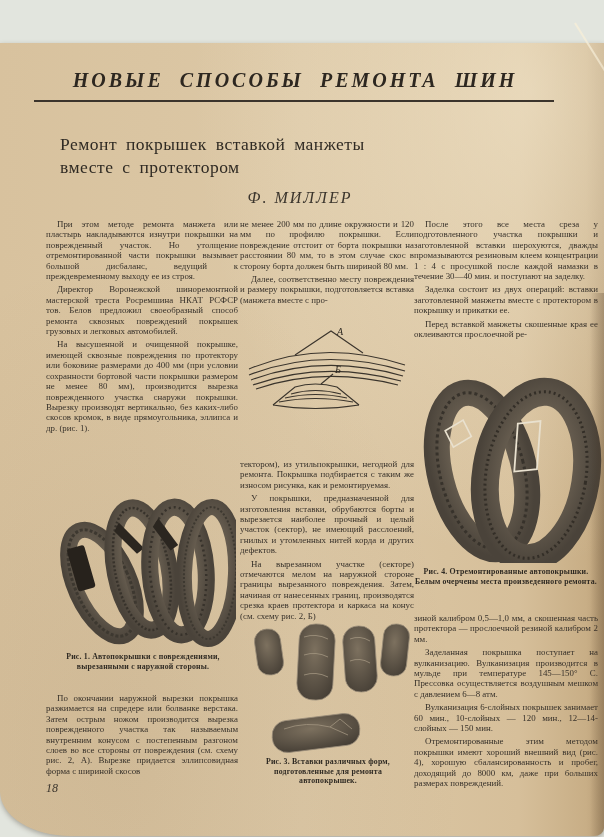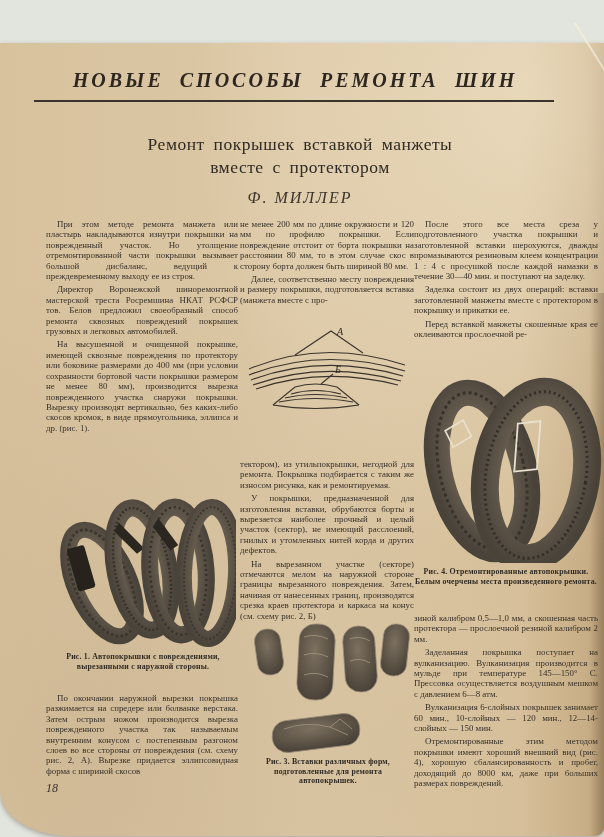--- a/index.html
+++ b/index.html
@@ -33,21 +33,21 @@
   }
   .masthead{
     position:absolute;left:30px;top:26px;width:530px;text-align:center;
     font-size:20px;font-weight:700;font-style:italic;letter-spacing:3px;
     word-spacing:8px;color:#2d2720;
   }
   .rule{
     position:absolute;left:34px;top:57px;width:520px;height:2px;background:#3b342c;
   }
   .article-title{
-    position:absolute;left:60px;top:90px;width:480px;text-align:center;
+    position:absolute;left:60px;top:90px;width:480px;
     font-size:17.5px;line-height:23px;letter-spacing:0.5px;word-spacing:4px;color:#2f2a23;
   }
   .author{
     position:absolute;left:60px;top:146px;width:480px;text-align:center;
     font-size:16px;font-style:italic;letter-spacing:2px;color:#3a342c;
   }
   .col-text{font-size:8.9px;line-height:10.4px;text-align:justify;color:#37312a;}
   .col-text p{margin:0 0 3px;text-indent:11px;}
   .col-text p.no-indent{text-indent:0;}
   .caption{

